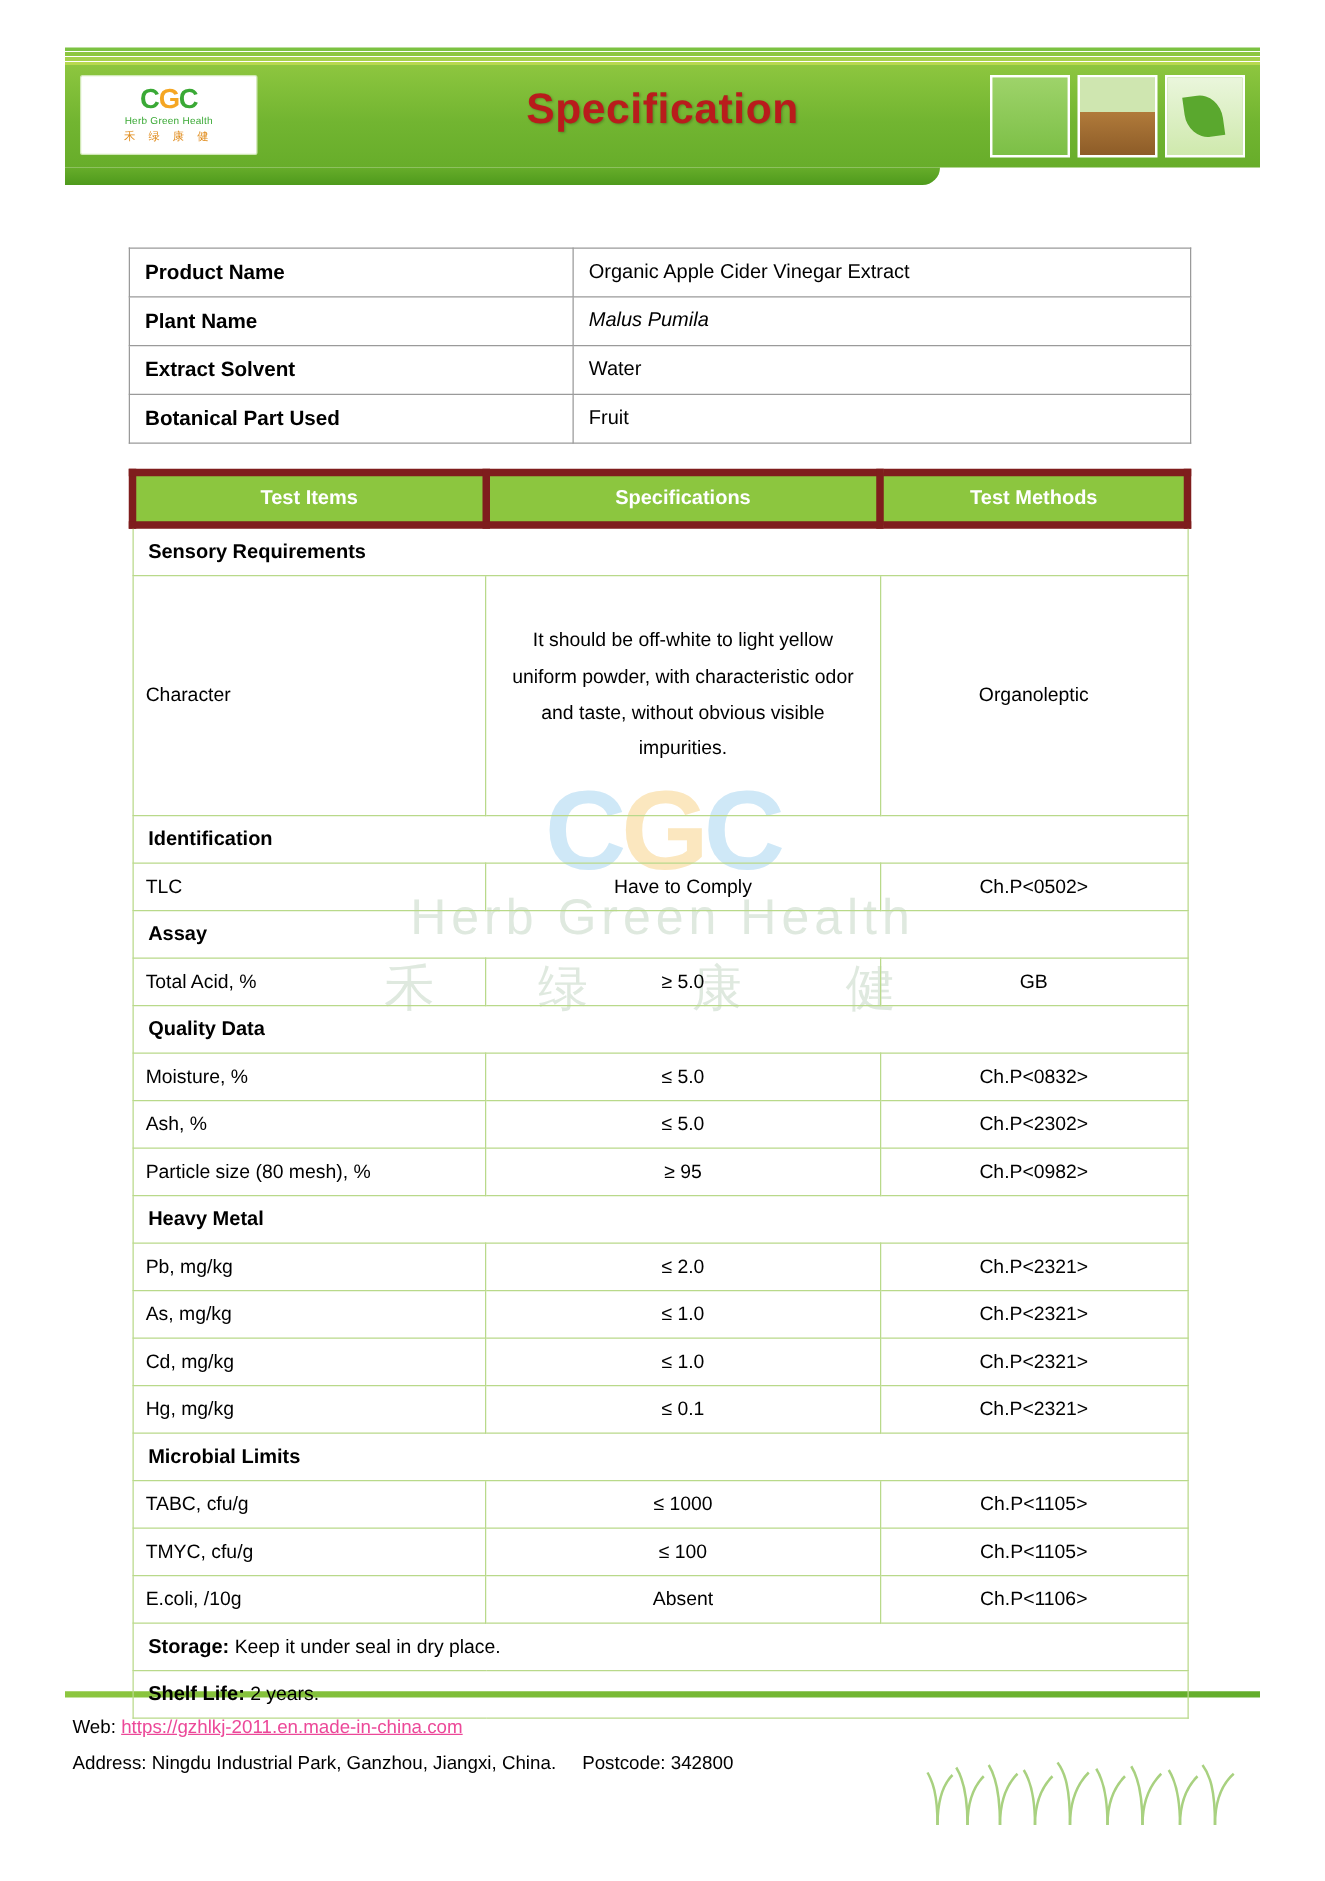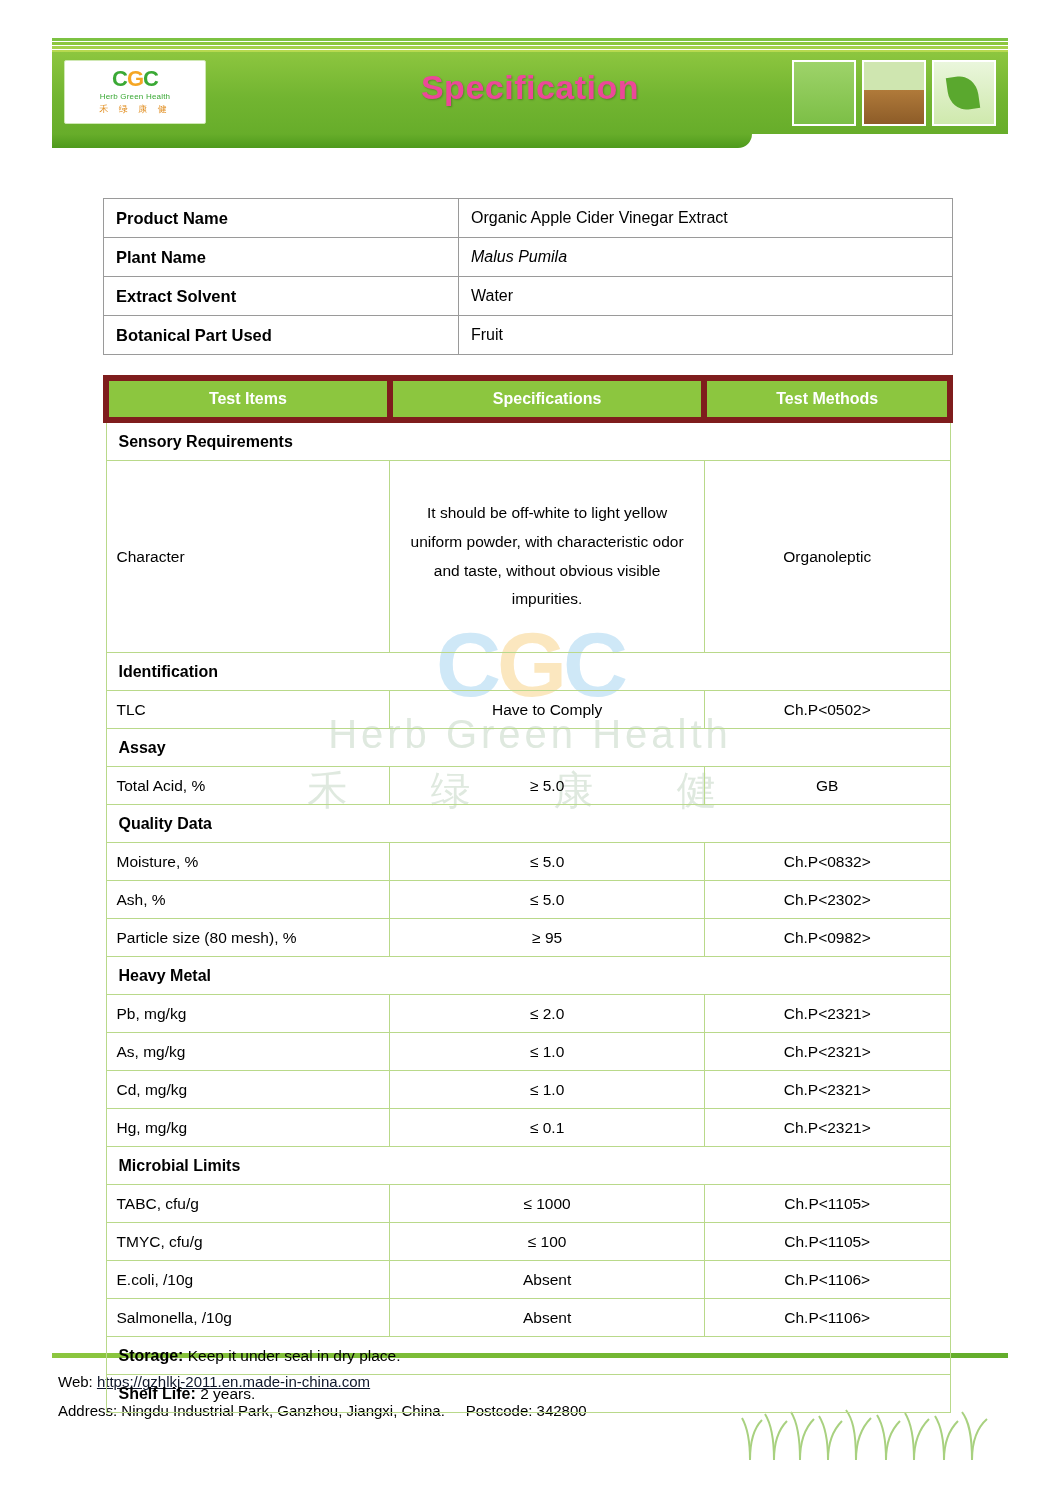--- a/index.html
+++ b/index.html
@@ -57,21 +57,21 @@
     background: linear-gradient(to bottom, #67ad2a, #4e9a1c);
     border-bottom-right-radius: 14px;
   }
   .header-title {
     position: absolute;
     left: 0; top: 30px;
     width: 956px;
     text-align: center;
     font-size: 34px;
     font-weight: bold;
-    color: #ec4899;
+    color: #b91c1c;
     letter-spacing: 0.5px;
     text-shadow: 1px 1px 2px rgba(0,0,0,0.25);
   }
   .logo-box {
     position: absolute;
     left: 12px; top: 22px;
     width: 140px; height: 62px;
     background: #ffffff;
     border: 1px solid #cfe8b4;
     border-radius: 2px;
@@ -241,21 +241,21 @@
   }
   .footer {
     position: absolute;
     left: 58px;
     top: 1368px;
     width: 950px;
     font-size: 15px;
     line-height: 1.9;
   }
   .footer a {
-    color: #0f172a;
+    color: #ec4899;
     text-decoration: underline;
   }
   .footer .addr { color: #000; }
   .grass {
     position: absolute;
     right: 60px;
     top: 1390px;
     width: 260px;
     height: 70px;
     opacity: 0.85;
@@ -396,25 +396,20 @@
             <td class="col2">≤ 1000</td>
             <td class="col3">Ch.P&lt;1105&gt;</td>
           </tr>
           <tr>
             <td class="col1">TMYC, cfu/g</td>
             <td class="col2">≤ 100</td>
             <td class="col3">Ch.P&lt;1105&gt;</td>
           </tr>
           <tr>
             <td class="col1">E.coli, /10g</td>
-            <td class="col2">Absent</td>
-            <td class="col3">Ch.P&lt;1106&gt;</td>
-          </tr>
-          <tr>
-            <td class="col1">Salmonella, /10g</td>
             <td class="col2">Absent</td>
             <td class="col3">Ch.P&lt;1106&gt;</td>
           </tr>
           <tr>
             <td class="footer-cell" colspan="3"><b>Storage:</b> <span>Keep it under seal in dry place.</span></td>
           </tr>
           <tr>
             <td class="footer-cell" colspan="3"><b>Shelf Life:</b> <span>2 years.</span></td>
           </tr>
         </tbody>

